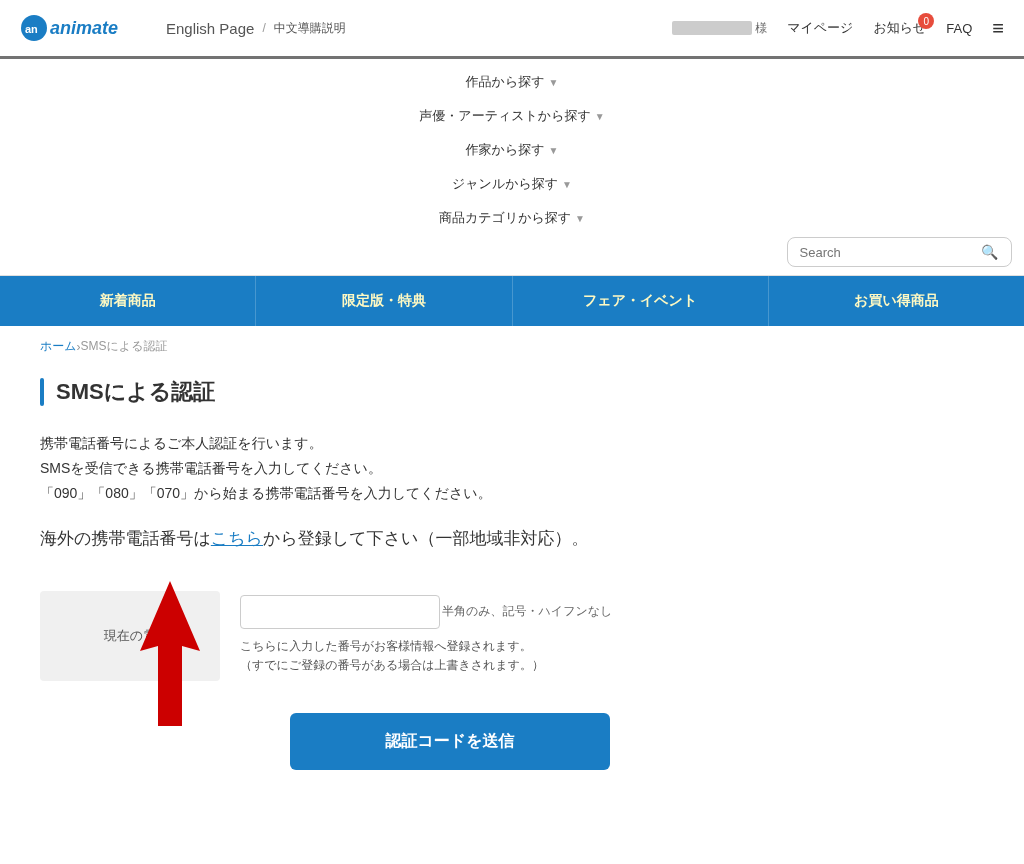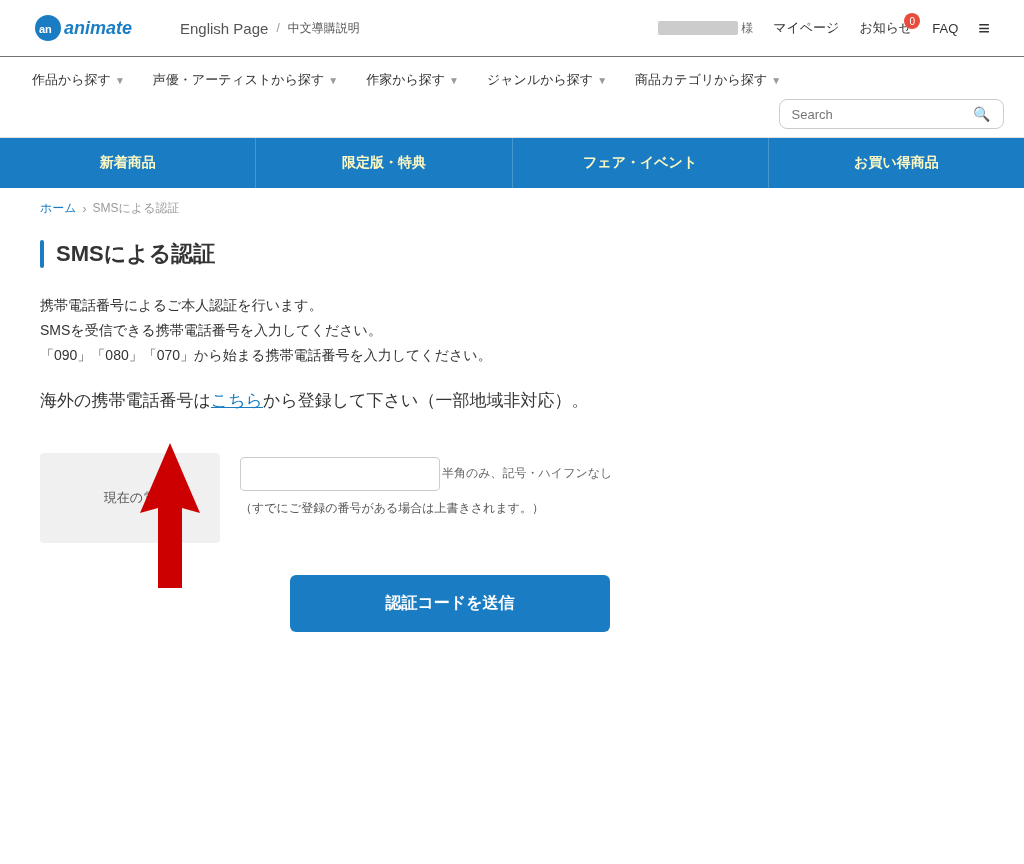--- a/index.html
+++ b/index.html
@@ -2,22 +2,22 @@
 <html><head>
   <meta charset="utf-8">
   <style>
     * { box-sizing: border-box; margin: 0; padding: 0; }
     body { font-family: 'Meiryo', 'Hiragino Kaku Gothic Pro', sans-serif; font-size: 14px; color: #333; background: #fff; }
 
     
     .header-top {
       display: flex;
       align-items: center;
-      padding: 10px 34px;
-      border-bottom: 1px solid #737373;
+      padding: 10px 20px;
+      border-bottom: 3px solid #737373;
       background: #fff;
       gap: 16px;
     }
     .logo-area {
       display: flex;
       align-items: center;
       margin-right: 20px;
     }
     .logo-svg { width: 110px; height: 36px; }
     .header-links {
@@ -52,25 +52,26 @@
       align-items: center;
       justify-content: center;
     }
     .header-faq { color: #333; }
     .header-menu { color: #333; font-size: 20px; cursor: pointer; }
 
     
     .nav-bar {
       display: flex;
       align-items: center;
-      padding: 8px 20px;
+      padding: 8px 12px;
       border-bottom: 1px solid #e0e0e0;
       background: #fff;
       gap: 4px;
       flex-wrap: wrap;
+      flex-direction: column;
     }
     .nav-item {
       display: flex;
       align-items: center;
       gap: 4px;
       padding: 6px 12px;
       font-size: 13px;
       color: #333;
       cursor: pointer;
       white-space: nowrap;
@@ -113,21 +114,20 @@
     }
     .tab-item:last-child { border-right: none; }
 
     
     .breadcrumb {
       padding: 12px 40px;
       font-size: 12px;
       color: #999;
       display: flex;
       align-items: center;
-      gap: 6px;
     }
     .breadcrumb a { color: #1a7dc4; text-decoration: none; font-size: 12px; }
     .breadcrumb .sep { color: #999; }
 
     
     .main-content {
       padding: 10px 40px 40px 40px;
       max-width: 900px;
     }
 
@@ -327,20 +327,21 @@
       <div class="current-phone-box">
         <span>現在の電</span>
       </div>
 
       <div class="phone-input-area">
         <div class="phone-input-row">
           <input type="text" class="phone-input" style="">
           <span class="phone-hint">半角のみ、記号・ハイフンなし</span>
         </div>
         <div class="phone-note">
+          <div>こちらに入力した番号がお客様情報へ登録されます。</div>
           <div>（すでにご登録の番号がある場合は上書きされます。）</div>
         </div>
       </div>
     </div>
 
     <div style="position:absolute;left:80px;top:-20px;pointer-events:none;">
       <svg width="100" height="160" viewBox="0 0 100 160">
 
         <polygon points="50,10 80,80 62,75 62,155 38,155 38,75 20,80" fill="#cc0000"></polygon>
       </svg>

